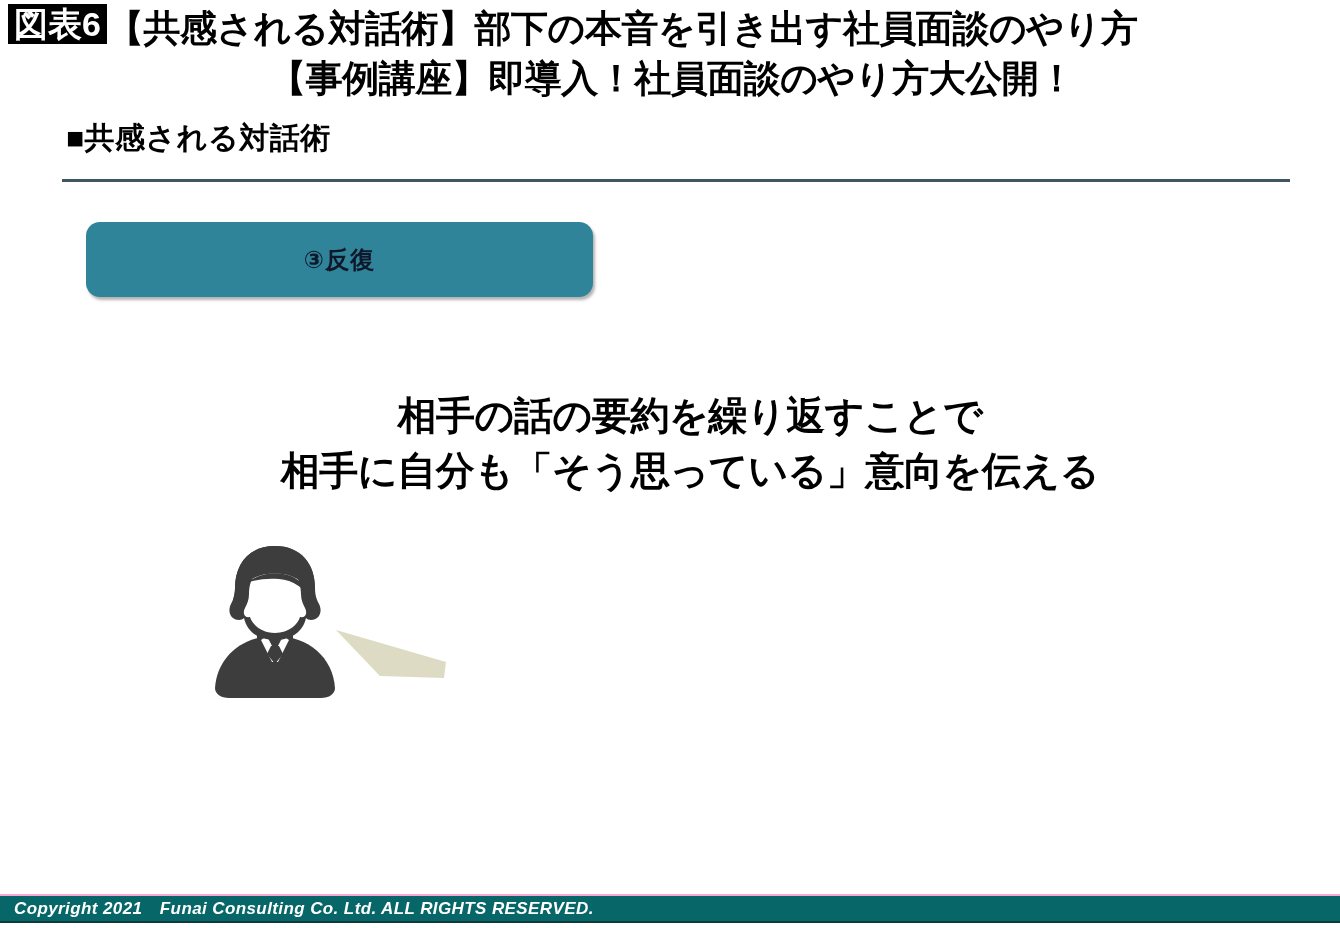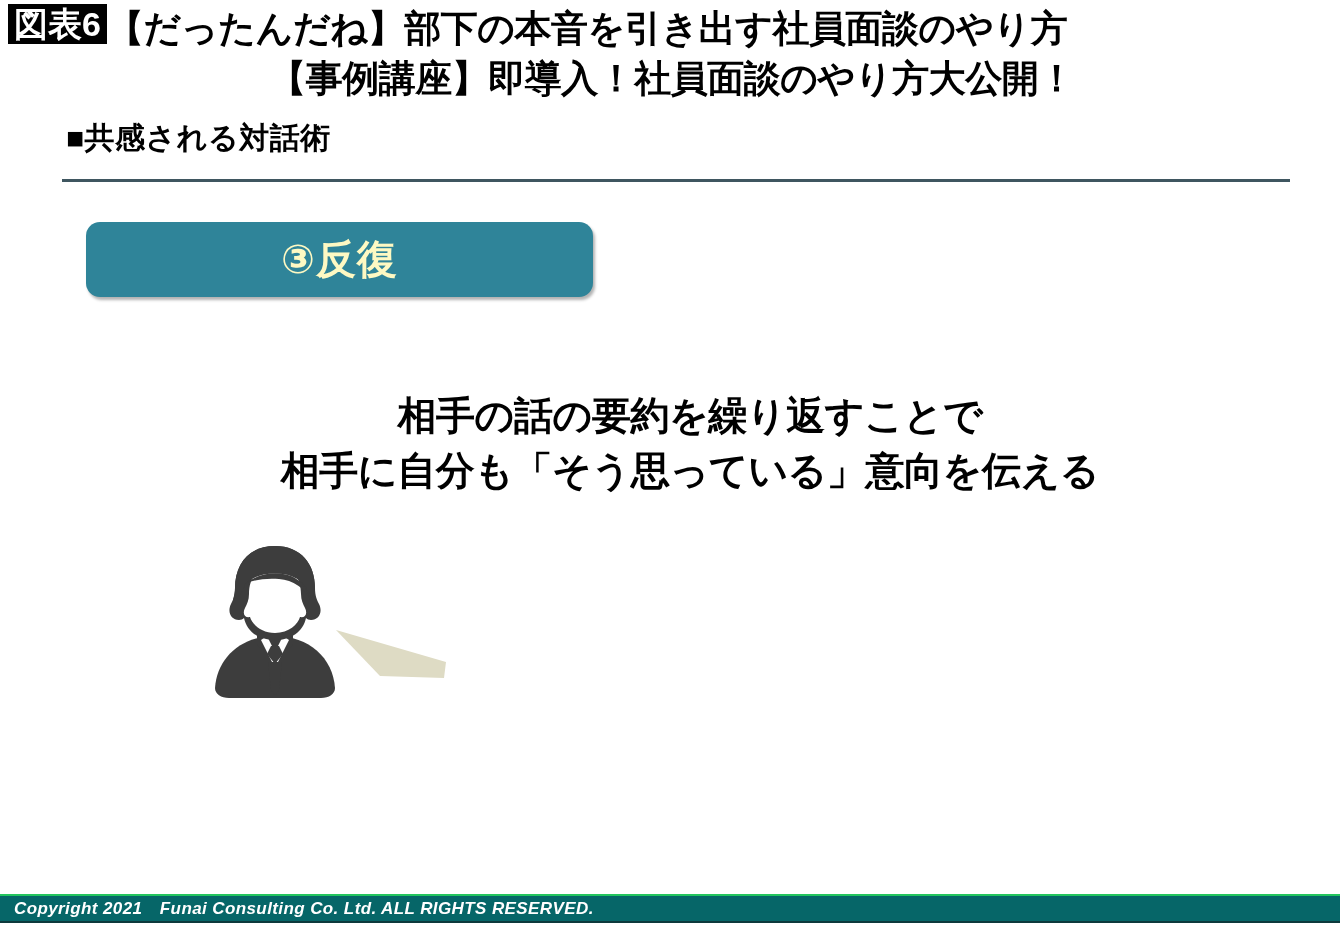--- a/index.html
+++ b/index.html
@@ -83,22 +83,22 @@
     width: 507px;
     height: 75px;
     background: #2f8499;
     border-radius: 14px;
     box-shadow: 2px 3px 3px rgba(0,0,0,0.30);
     display: flex;
     align-items: center;
     justify-content: center;
   }
   .pill-label {
-    color: #fef9c3;
-    font-size: 40px;
+    color: #0f172a;
+    font-size: 24px;
     font-weight: bold;
     letter-spacing: 1px;
   }
 
   
   .message {
     position: absolute;
     left: 0;
     top: 388px;
     width: 1340px;
@@ -152,21 +152,21 @@
   }
 
   
   .footer-bar {
     position: absolute;
     left: 0;
     top: 894px;
     width: 1340px;
     height: 29px;
     background: #066668;
-    border-top: 2px solid #22c55e;
+    border-top: 2px solid #f9a8d4;
     border-bottom: 2px solid #0d3a3c;
     box-sizing: border-box;
     display: flex;
     align-items: center;
   }
   .footer-text {
     color: #ffffff;
     font-size: 17px;
     font-weight: bold;
     font-style: italic;
@@ -174,21 +174,21 @@
     padding-left: 14px;
     white-space: nowrap;
   }
 </style>
 </head>
 <body>
 
 <div id="slide">
 
   <div class="title-block">
-    <div class="title-line title-line-1"><span class="fig-badge">図表6</span><span>【だったんだね】部下の本音を引き出す社員面談のやり方</span></div>
+    <div class="title-line title-line-1"><span class="fig-badge">図表6</span><span>【共感される対話術】部下の本音を引き出す社員面談のやり方</span></div>
     <div class="title-line title-line-2">【事例講座】即導入！社員面談のやり方大公開！</div>
   </div>
 
   <div class="section-heading">■共感される対話術</div>
   <div class="divider"></div>
 
   <div class="pill">
     <span class="pill-label">③反復</span>
   </div>
 

